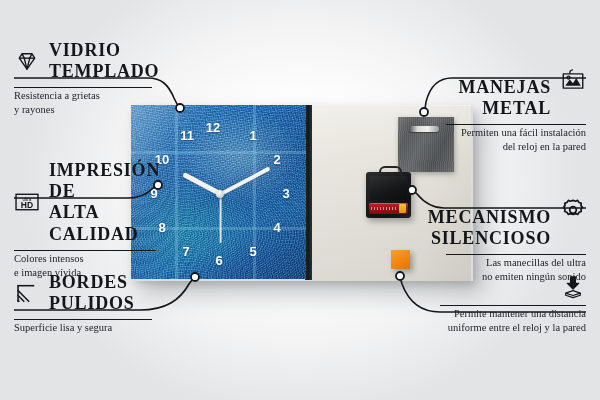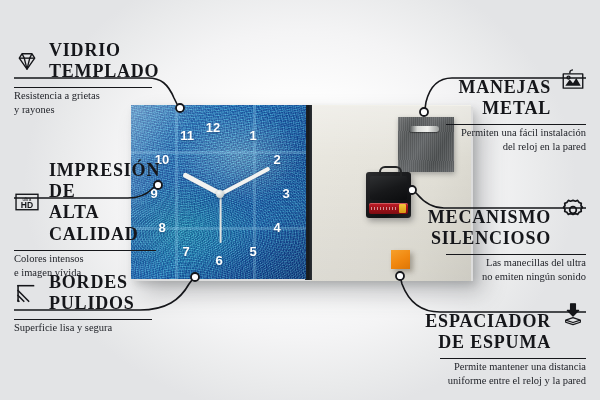--- a/index.html
+++ b/index.html
@@ -326,22 +326,20 @@
         </g>
       </svg>
     </div>
     <div class="co-rule" style="width:140px;margin-left:auto;"></div>
     <div class="co-sub">Las manecillas del ultra
 no emiten ningún sonido</div>
   </div>
 
   <div class="callout right" style="left:440px;top:274px;width:146px;">
     <div class="co-head">
-      <div class="co-title">ESPACIADOR
-DE ESPUMA</div>
       <svg class="ico" viewBox="0 0 32 32">
         <g fill="#15161a" stroke="#15161a" stroke-width="1.5" stroke-linejoin="round">
           <path d="M13 3.5 h6 v8 h4 l-7 7 -7 -7 h4 z"></path>
         </g>
         <g fill="none" stroke="#15161a" stroke-width="1.5" stroke-linejoin="round">
           <path d="M16 20.5 l9 3 -9 3 -9 -3 z"></path>
           <path d="M7 23.5 v2.6 l9 3 9 -3 v-2.6"></path>
         </g>
       </svg>
     </div>

